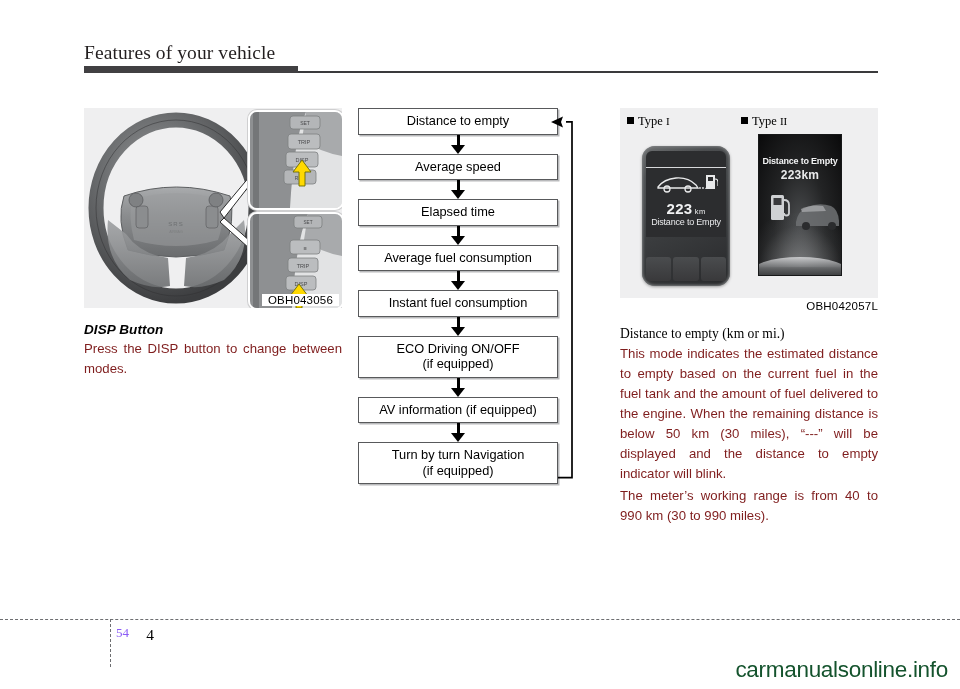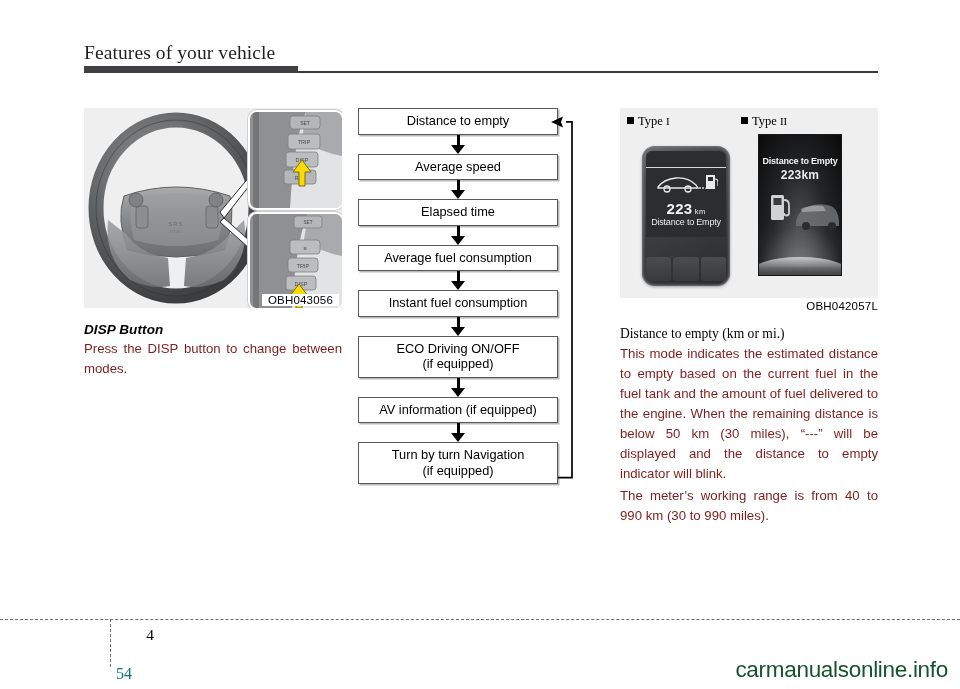--- a/index.html
+++ b/index.html
@@ -361,23 +361,22 @@
     text-align: right;
     font-family: "Liberation Serif", serif;
     font-size: 15.5px;
     color: #000;
   }
   #chapter-num {
     position: absolute;
     left: 116px;
     top: 625px;
     font-family: "Liberation Serif", serif;
-    font-size: 16px;
-    color: #0f766e;
-    margin-top: 40px;
+    font-size: 13px;
+    color: #8b5cf6;
   }
   #watermark {
     position: absolute;
     right: 12px;
     bottom: 6px;
     font-family: "Liberation Sans", sans-serif;
     font-size: 22.5px;
     color: #14532d;
     letter-spacing: -0.3px;
   }

